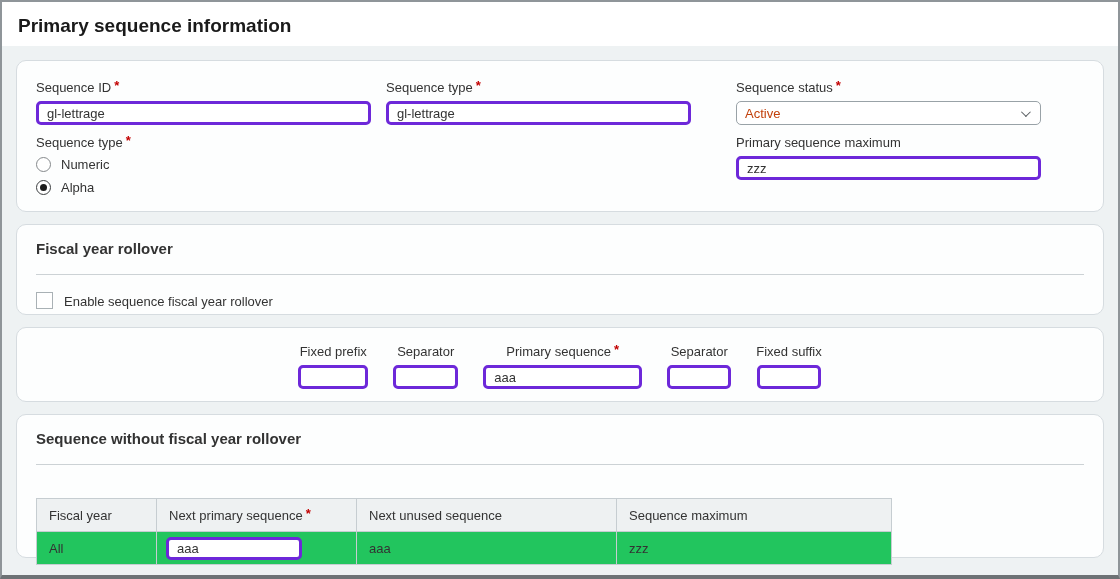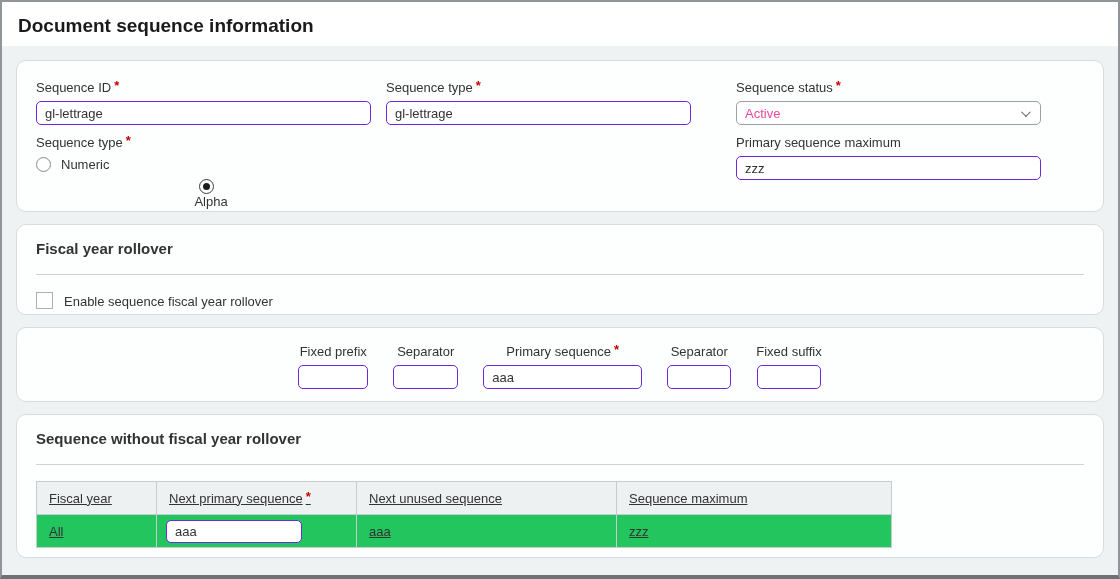--- a/index.html
+++ b/index.html
@@ -52,21 +52,21 @@
   .req {
     color: #c20000;
     font-weight: bold;
     position: relative;
     top: -2px;
     margin-left: 3px;
   }
   .text-input {
     display: block;
     height: 24px;
-    border: 1px solid #6d28d9;
+    border: 3px solid #6d28d9;
     border-radius: 5px;
     padding: 0 8px;
     font-size: 13px;
     color: #333333;
     font-family: inherit;
     background: #ffffff;
     outline: none;
   }
   .w335 { width: 335px; }
   .w305 { width: 305px; }
@@ -75,35 +75,35 @@
     width: 305px;
     height: 24px;
     border: 1px solid #99a2a7;
     border-radius: 5px;
     background: #ffffff;
     display: flex;
     align-items: center;
     justify-content: space-between;
     padding: 0 10px 0 8px;
     font-size: 13px;
-    color: #ec4899;
+    color: #c2410c;
     cursor: default;
   }
   .chevron {
     width: 7px;
     height: 7px;
     border-right: 1.6px solid #5a5f63;
     border-bottom: 1.6px solid #5a5f63;
     transform: rotate(45deg) translateY(-2px);
     margin-right: 2px;
   }
 
   .row2 { margin-top: 10px; }
   .radio-row { display: flex; align-items: center; margin-top: 3px; height: 17px; }
-  .radio-row + .radio-row { margin-top: 6px; flex-direction: column; }
+  .radio-row + .radio-row { margin-top: 6px; }
   .radio {
     width: 15px; height: 15px;
     border: 1px solid #85898c;
     border-radius: 50%;
     background: #ffffff;
     margin-right: 10px;
     position: relative;
     flex: 0 0 auto;
   }
   .radio.checked { border-color: #3b3e40; }
@@ -132,24 +132,23 @@
     margin-right: 11px;
     flex: 0 0 auto;
   }
 
   .format-row { display: flex; justify-content: center; gap: 25px; }
   .format-field { display: flex; flex-direction: column; align-items: center; }
   .w70 { width: 70px; } .w65 { width: 65px; } .w159 { width: 159px; } .w64 { width: 64px; }
 
   .seq-table {
     border-collapse: collapse;
-    margin-top: 16px;
-    font-size: 13px;
-    color: #333333;
-    text-decoration: underline;
+    margin-top: 33px;
+    font-size: 13px;
+    color: #333333;
   }
   .seq-table th, .seq-table td {
     border: 1px solid #c6cdd1;
     height: 33px;
     text-align: left;
     font-weight: normal;
     padding: 0 0 0 12px;
     white-space: nowrap;
   }
   .seq-table th { background: #eef1f2; }
@@ -158,21 +157,21 @@
   .col-nus { width: 260px; } .col-sm { width: 275px; }
   .input-cell { padding-left: 9px !important; }
   .table-input { width: 136px; height: 23px; display: inline-block; }
 </style>
 </head>
 <body>
 
 <div class="window">
 
   <div class="titlebar">
-    <span class="page-title">Document sequence information</span>
+    <span class="page-title">Primary sequence information</span>
   </div>
 
   <div class="content">
 
     <div class="panel panel-general">
       <div class="grid3">
         <div>
           <label class="field-label"><span>Sequence ID</span><span class="req">*</span></label>
           <input class="text-input w335" value="gl-lettrage" style="">
         </div>

